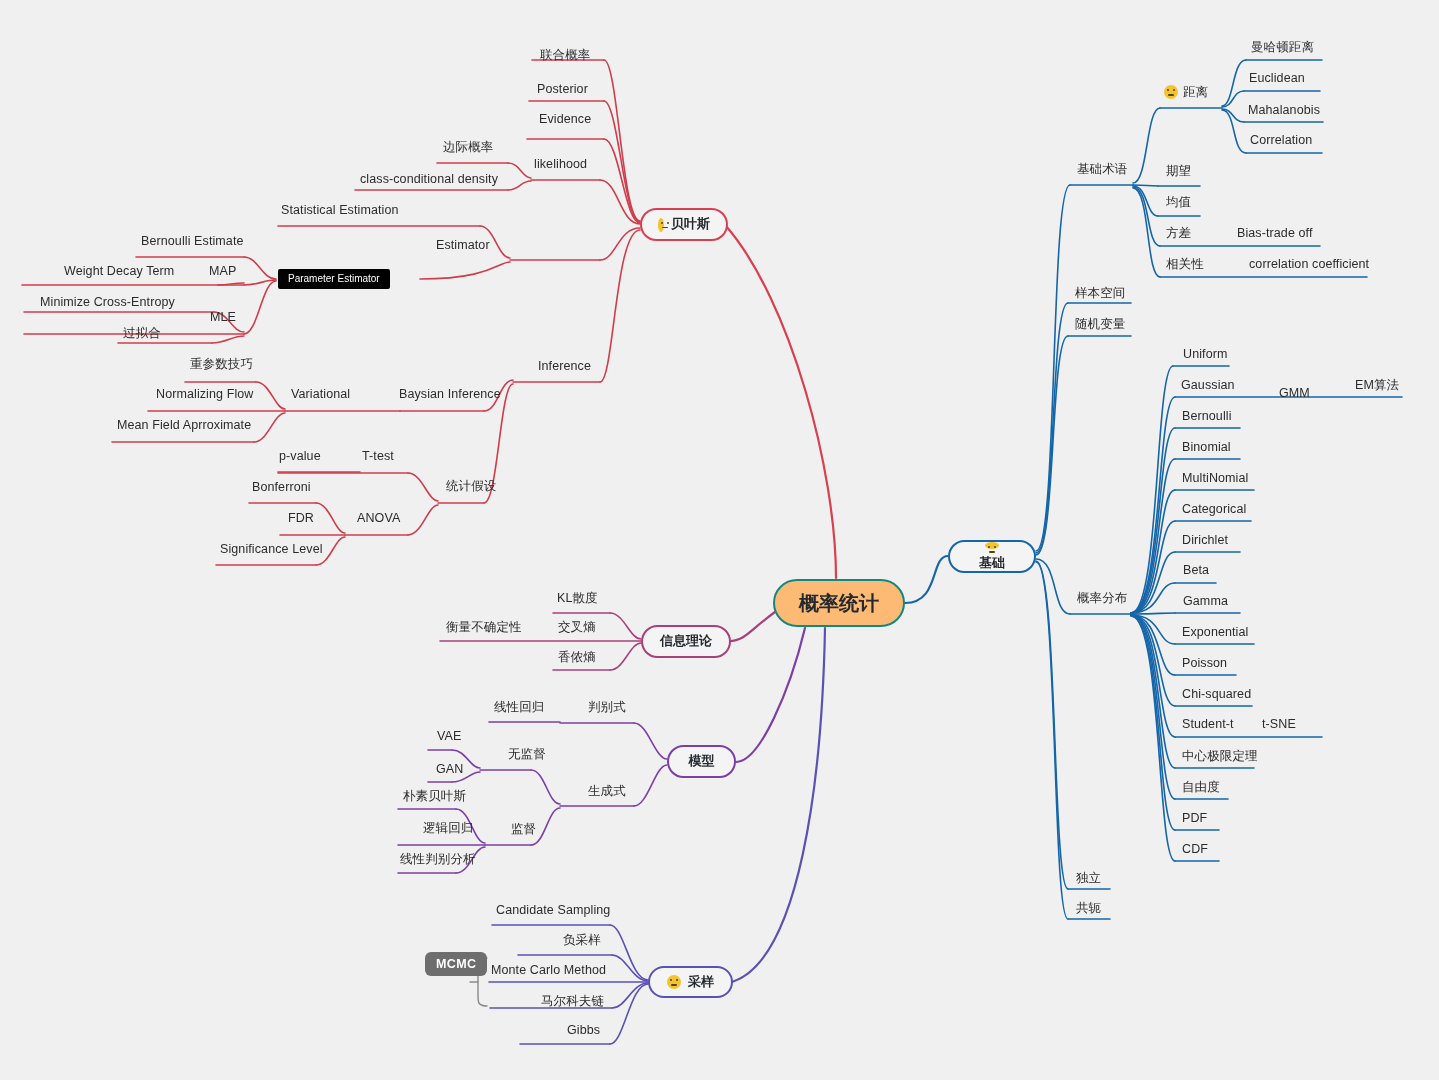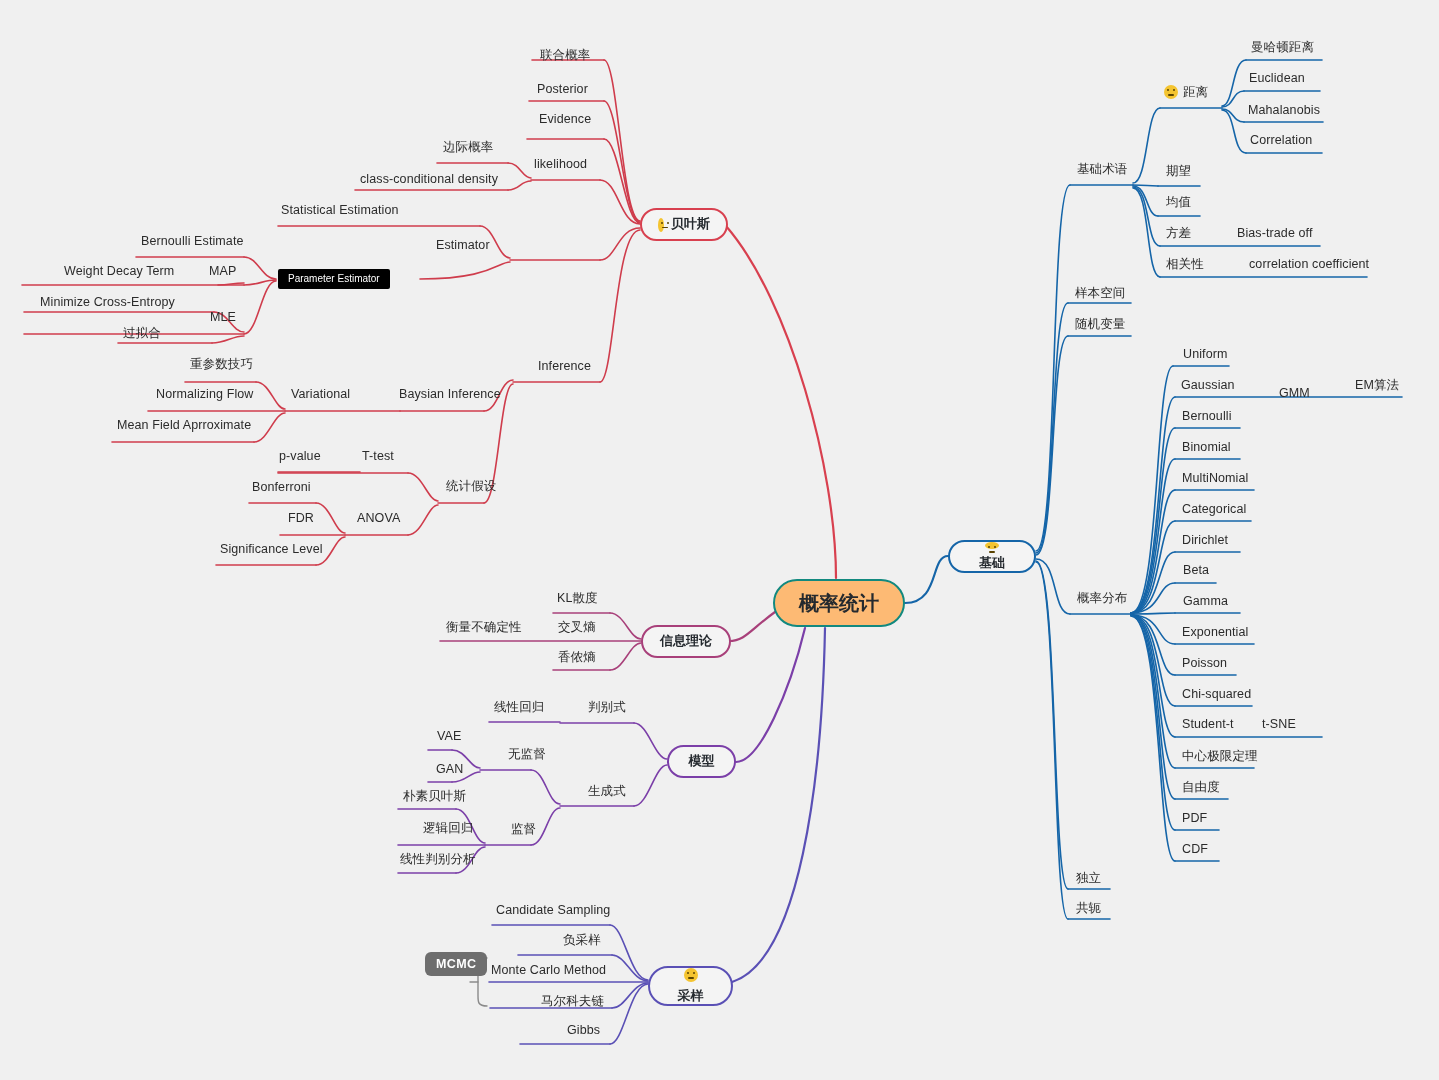--- a/index.html
+++ b/index.html
@@ -294,21 +294,21 @@
 </div>
 
 <div class="node pill pill-branch c-info" style="left:641px;top:625px;width:90px;height:33px;">
   <span>信息理论</span>
 </div>
 
 <div class="node pill pill-branch c-model" style="left:667px;top:745px;width:69px;height:33px;">
   <span>模型</span>
 </div>
 
-<div class="node pill pill-branch c-sample" style="left:648px;top:966px;width:85px;height:40px;flex-direction:column;">
+<div class="node pill pill-branch c-sample" style="left:648px;top:966px;width:85px;height:32px;">
   <span class="emoji-face"></span>
   <span>采样</span>
 </div>
 
 <div class="node pill pill-branch c-base" style="left:948px;top:540px;width:88px;height:33px;flex-direction:column;">
   <span class="emoji-face"></span>
   <span>基础</span>
 </div>
 
 <div class="node lbl" style="left:540px;top:48px;">联合概率</div>

